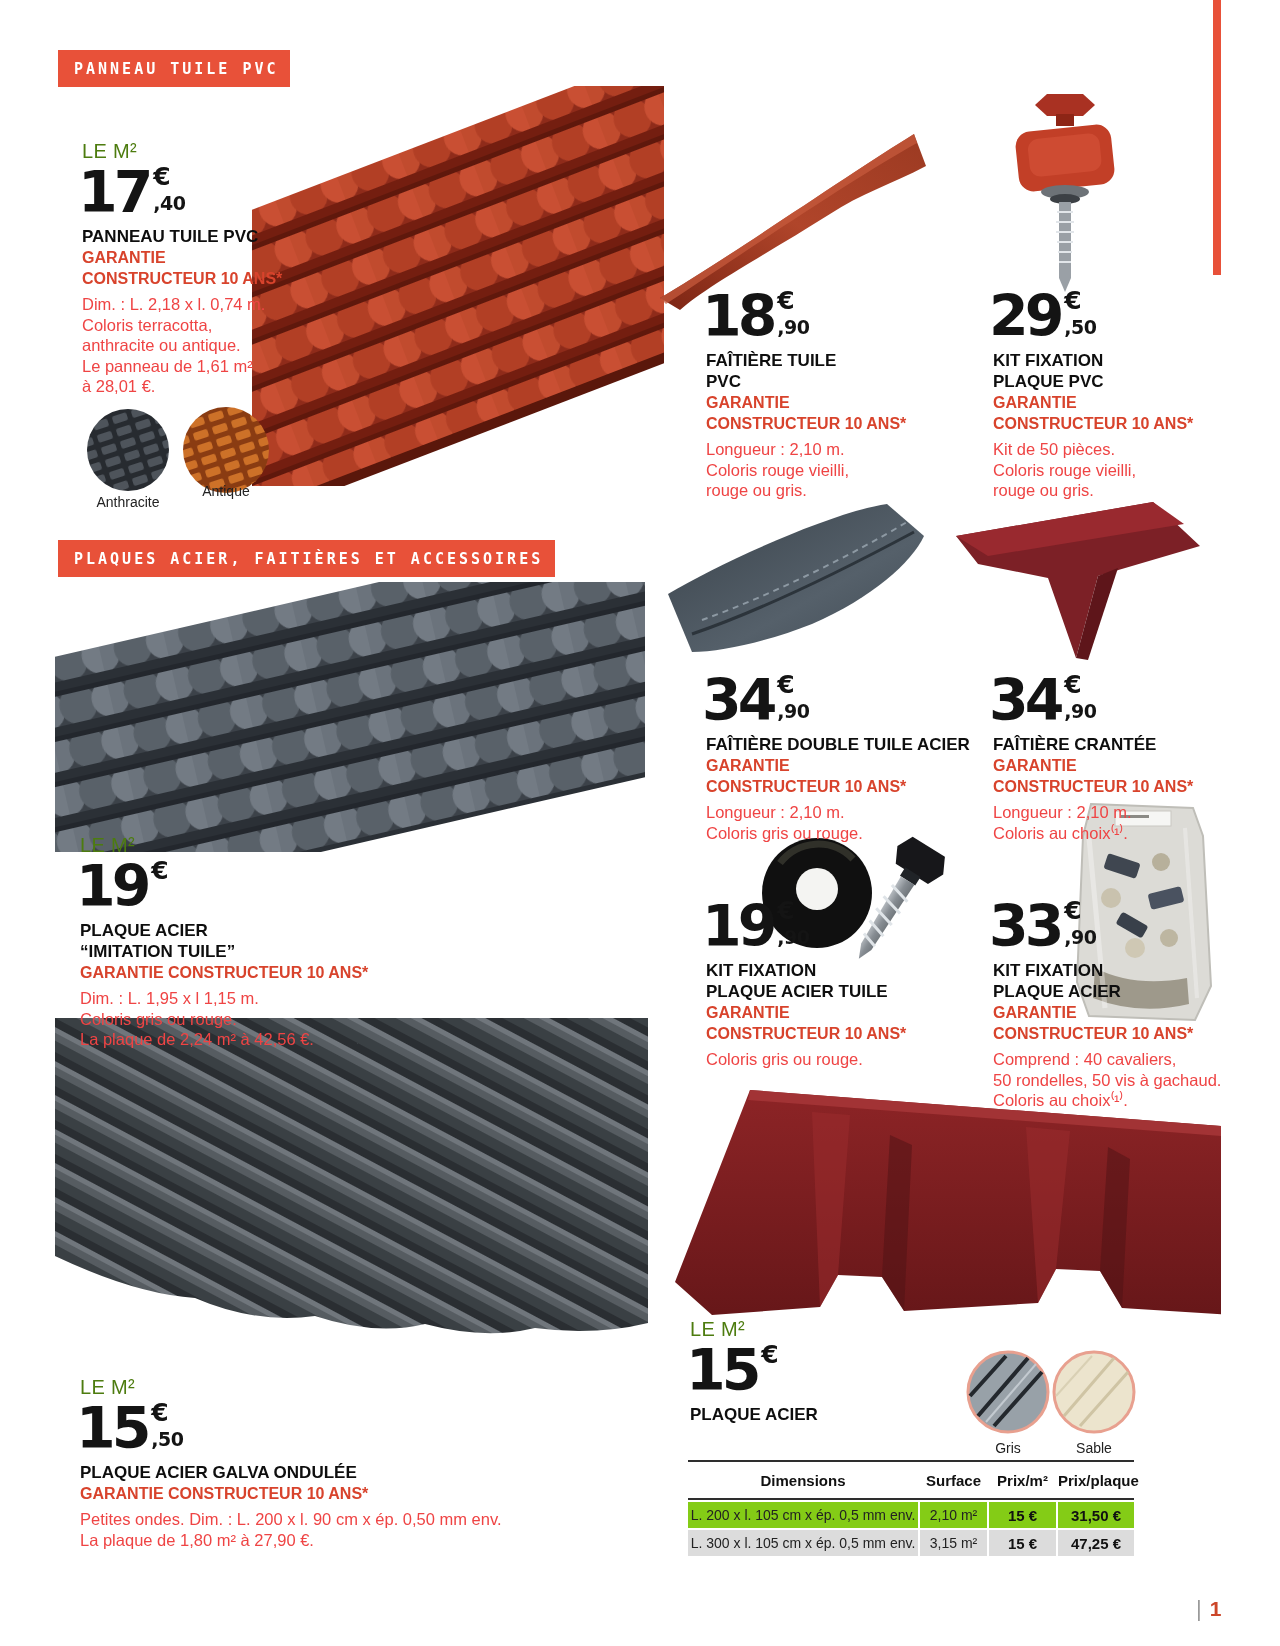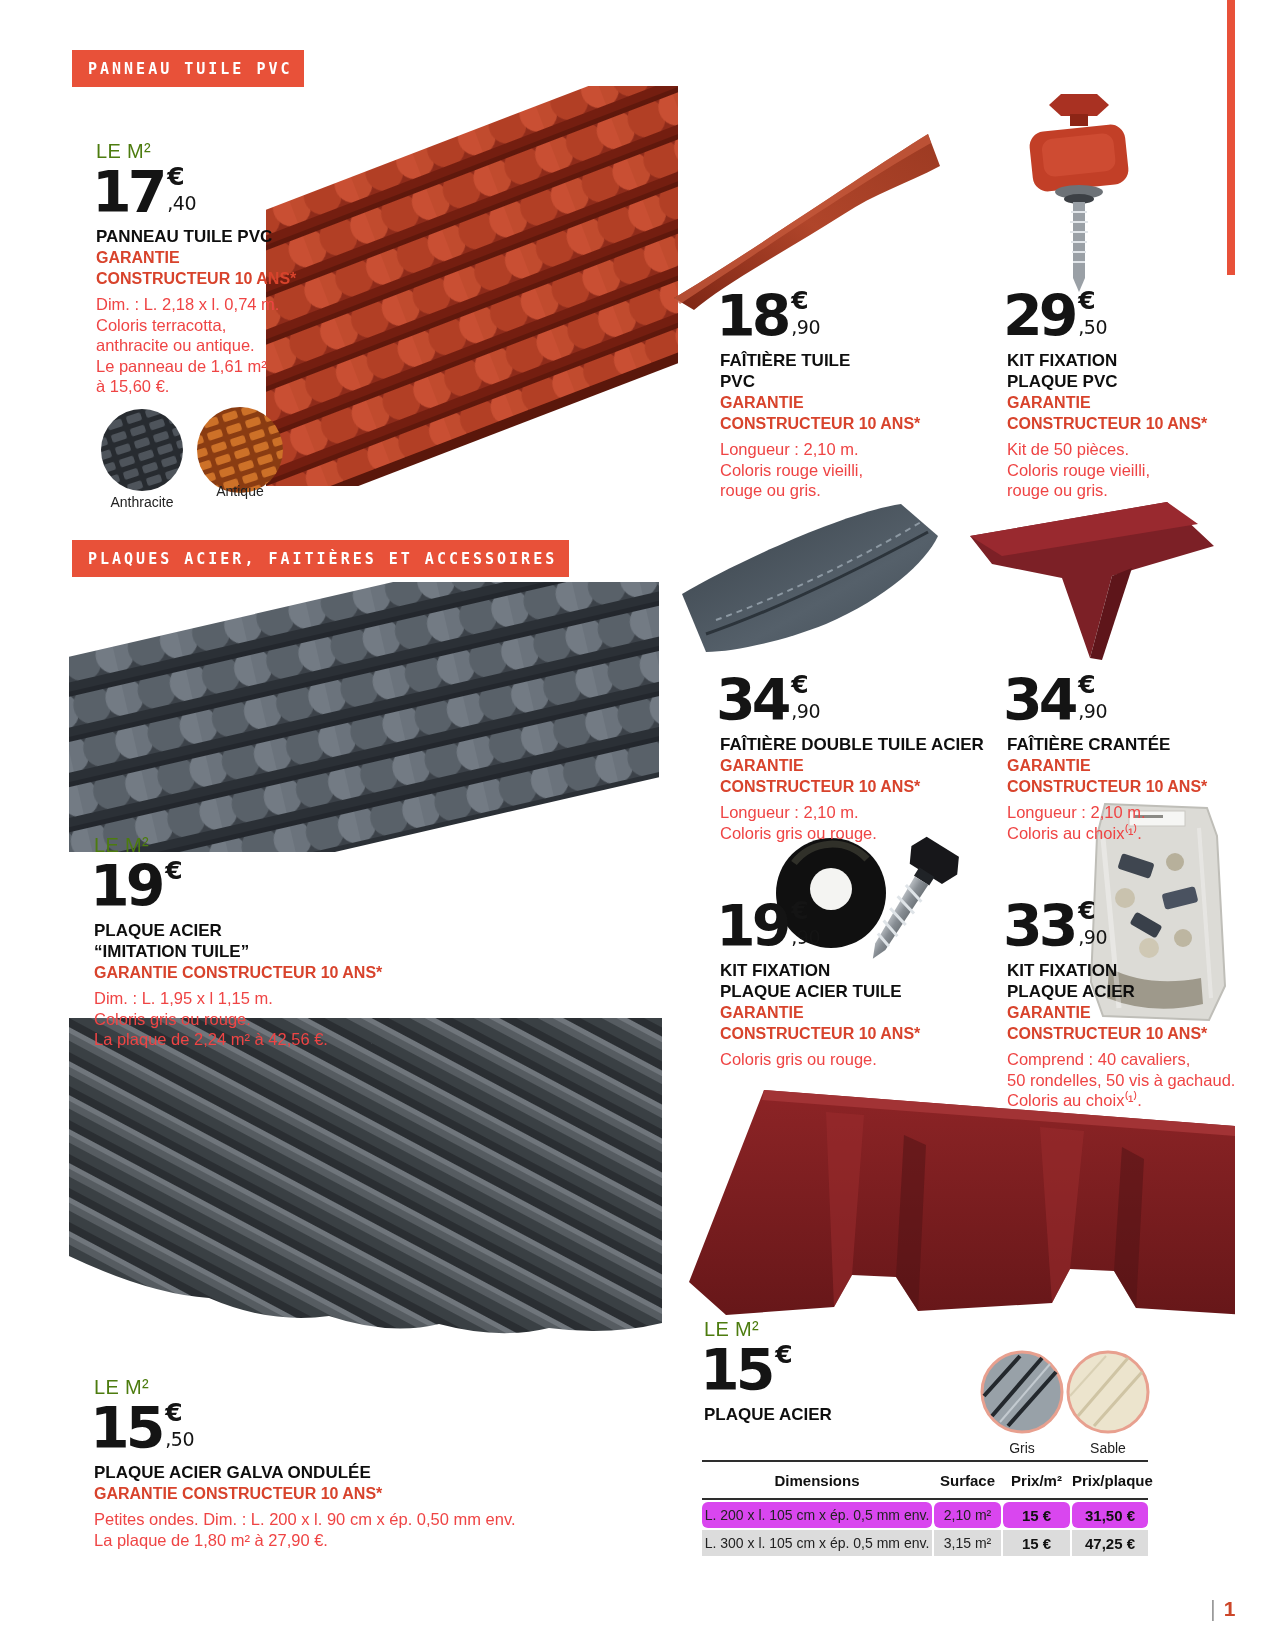--- a/index.html
+++ b/index.html
@@ -1,18 +1,18 @@
 <!DOCTYPE html>
 <html><head>
 <meta charset="utf-8">
 <style>
   * { box-sizing: border-box; margin: 0; padding: 0; }
   html,body { background:#fff; }
   .page { position:relative; width:1221px; height:1646px; background:#fff; overflow:hidden;
-          font-family:"Liberation Sans", sans-serif;margin-left:14px; }
+          font-family:"Liberation Sans", sans-serif; }
 
   
   .band { position:absolute; background:#e85139; color:#fff;
           font-family:"DejaVu Sans Mono", monospace; font-weight:bold;
           font-size:15px; letter-spacing:3px; display:flex; align-items:center;
           padding-left:16px; height:37px; }
   #band1 { left:58px; top:50px;  width:232px; }
   #band2 { left:58px; top:540px; width:497px; }
 
   .vband { position:absolute; left:1213px; top:0; width:49px; height:275px;
@@ -22,40 +22,40 @@
                 font-size:17px; letter-spacing:5px; }
 
   
   .card { position:absolute; }
   .unit { font-size:20px; color:#4d7c0f; margin-bottom:3px; letter-spacing:.3px; }
   .price { display:flex; align-items:flex-start; height:52px; margin:0 0 8px -4px; color:#141414; }
   .p-int { font-family:"DejaVu Sans", sans-serif; font-weight:bold; font-size:57px;
            line-height:52px; letter-spacing:-4px; }
   .p-side { display:flex; flex-direction:column; margin-left:4px; }
   .p-cur { font-family:"DejaVu Sans", sans-serif; font-weight:bold; font-size:25px; line-height:22px; }
-  .p-dec { font-family:"DejaVu Sans", sans-serif; font-weight:normal; font-size:19px; line-height:18px;
+  .p-dec { font-family:"DejaVu Sans", sans-serif; font-weight:bold; font-size:19px; line-height:18px;
            margin-top:6px; letter-spacing:-.5px; }
   .name div { font-size:17px; font-weight:bold; color:#0e0e0e; line-height:21px; }
   .warranty div { font-size:16px; font-weight:bold; color:#d8432c; line-height:21px; }
   .desc { margin-top:5px; }
   .desc div { font-size:16.5px; color:#ef4444; line-height:20.5px; }
 
   .img { position:absolute; }
   .swatch-label { position:absolute; font-size:14px; color:#222; text-align:center; }
 
   
   .tbl { position:absolute; left:688px; top:1460px; width:446px; }
   .tbl-head { display:grid; grid-template-columns:230px 67px 67px 76px; column-gap:2px;
               border-top:2px solid #2e2e2e; border-bottom:2px solid #2e2e2e; height:40px;
               align-items:center; text-align:center; font-size:15px; font-weight:bold; color:#111; }
   .tbl-row { display:grid; grid-template-columns:230px 67px 67px 76px; column-gap:2px;
              margin-top:2px; height:26px; }
   .tbl-row span { display:flex; align-items:center; justify-content:center;
                   font-size:14px; color:#222; }
-  .row-a span { background:#d946ef;border-radius:6px; }
+  .row-a span { background:#84cc16; }
   .row-b span { background:#dcdcdc; }
   .tbl-row span.c-prix { font-weight:bold; font-size:15px; color:#111; }
 
   
   .pageno { position:absolute; left:1196px; top:1596px; display:flex; align-items:flex-start; }
   .pageno .sep { color:#9a9a9a; font-size:22px; line-height:26px; margin-right:8px; }
   .pageno .num { color:#cc4629; font-size:21px; font-weight:bold; line-height:26px; }
 
   
   .regmark { position:absolute; left:60px; top:56px; width:15px; height:13px; }
@@ -299,21 +299,21 @@
     </div>
     <div class="warranty">
       <div>GARANTIE</div>
       <div>CONSTRUCTEUR 10 ANS*</div>
     </div>
     <div class="desc">
       <div>Dim. : L. 2,18 x l. 0,74 m.</div>
       <div>Coloris terracotta,</div>
       <div>anthracite ou antique.</div>
       <div>Le panneau de 1,61 m²</div>
-      <div>à 15,60 €.</div>
+      <div>à 28,01 €.</div>
     </div>
   </div>
   <div class="swatch-label" style="left:78px;top:494px;width:100px">Anthracite</div>
   <div class="swatch-label" style="left:181px;top:483px;width:90px">Antique</div>
 
   <div class="card" style="left:706px;top:290px;width:260px">
     <div class="price">
       <span class="p-int">18</span>
       <span class="p-side">
         <span class="p-cur">€</span>

